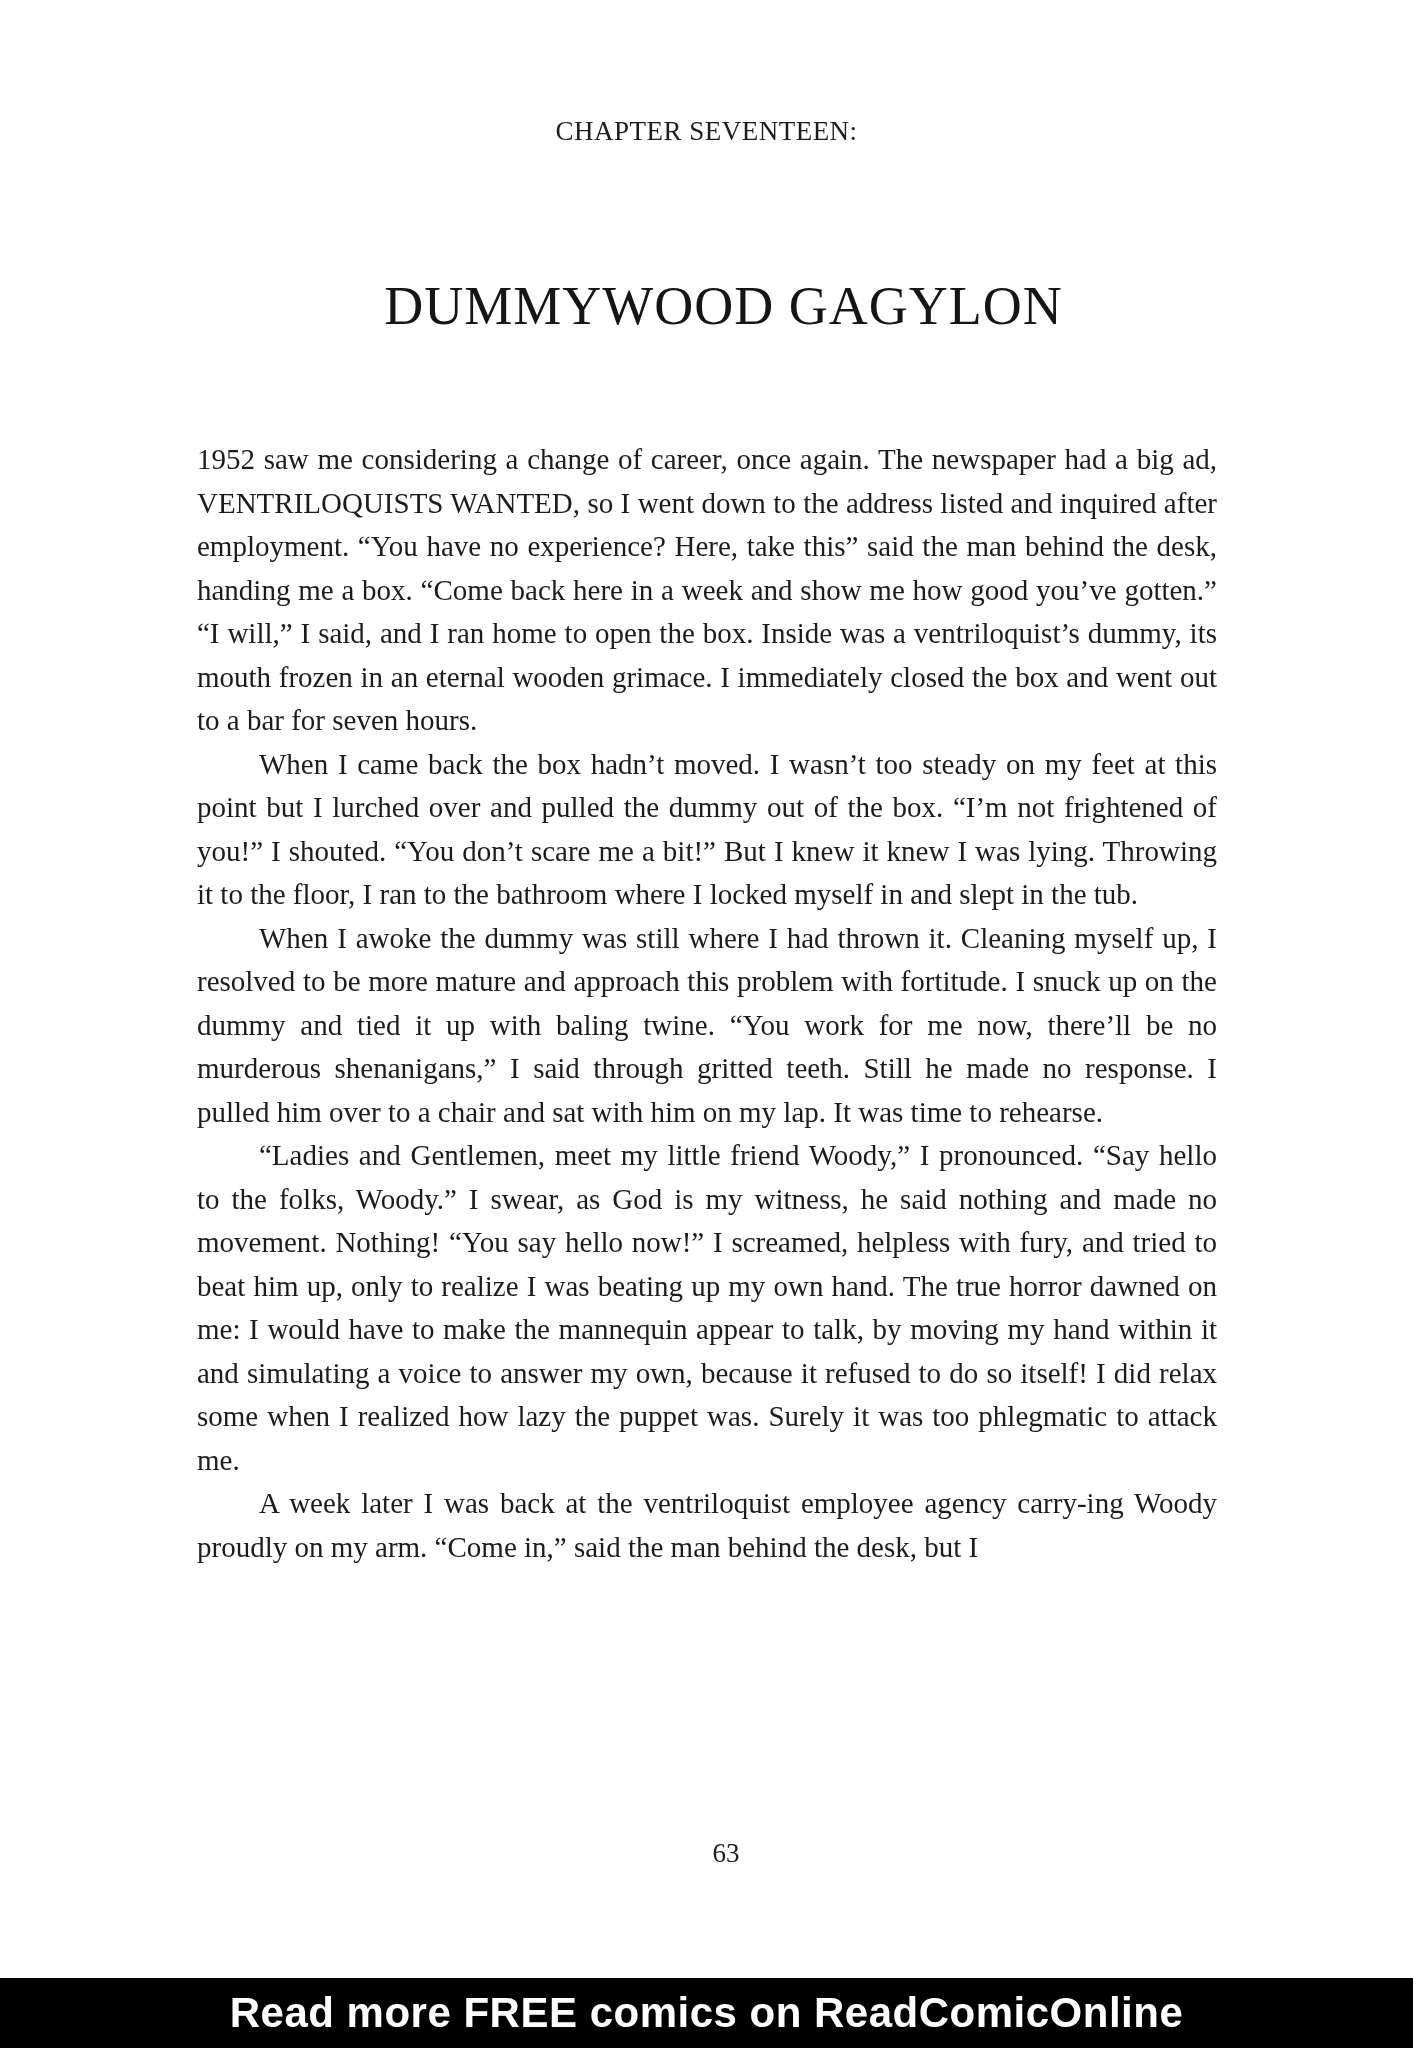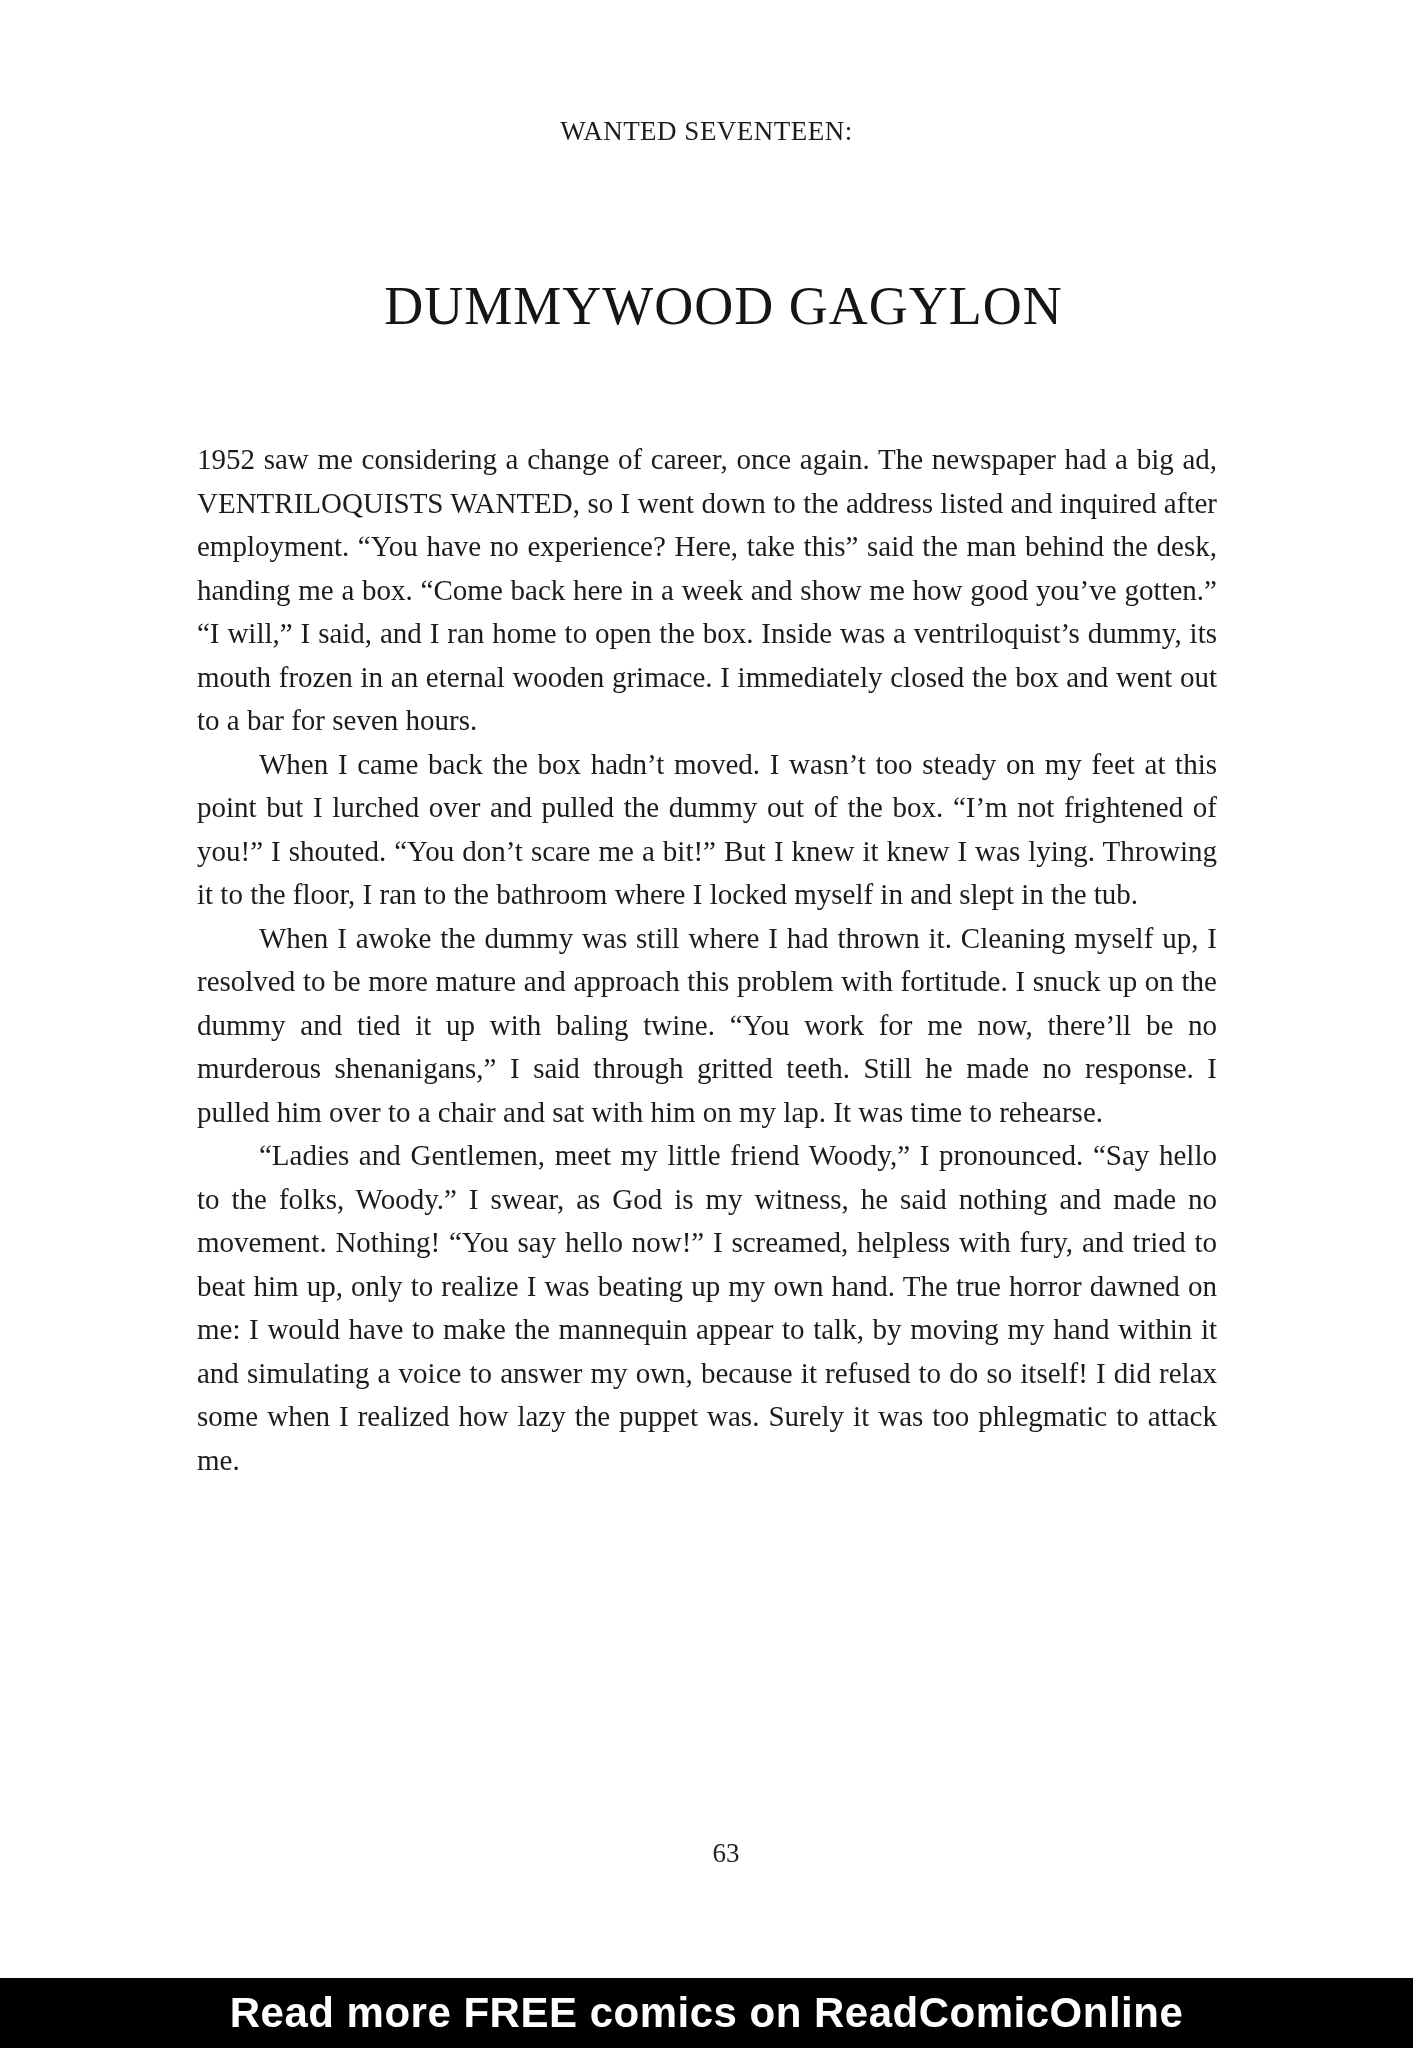--- a/index.html
+++ b/index.html
@@ -76,29 +76,30 @@
     font-weight: 700;
     font-size: 42px;
     letter-spacing: 0.5px;
     white-space: nowrap;
   }
 </style>
 </head>
 <body>
 
 <div class="page">
-  <div class="chapter-header">WANTED SEVENTEEN:</div>
+  <div class="chapter-header">CHAPTER SEVENTEEN:</div>
 
   <h1 class="chapter-title">DUMMYWOOD GAGYLON</h1>
 
   <div class="body-text">
     <p class="no-indent">1952 saw me considering a change of career, once again. The newspaper had a big ad, VENTRILOQUISTS WANTED, so I went down to the address listed and inquired after employment. “You have no experience? Here, take this” said the man behind the desk, handing me a box. “Come back here in a week and show me how good you’ve gotten.” “I will,” I said, and I ran home to open the box. Inside was a ventriloquist’s dummy, its mouth frozen in an eternal wooden grimace. I immediately closed the box and went out to a bar for seven hours.</p>
     <p>When I came back the box hadn’t moved. I wasn’t too steady on my feet at this point but I lurched over and pulled the dummy out of the box. “I’m not frightened of you!” I shouted. “You don’t scare me a bit!” But I knew it knew I was lying. Throwing it to the floor, I ran to the bathroom where I locked myself in and slept in the tub.</p>
     <p>When I awoke the dummy was still where I had thrown it. Cleaning myself up, I resolved to be more mature and approach this problem with fortitude. I snuck up on the dummy and tied it up with baling twine. “You work for me now, there’ll be no murderous shenanigans,” I said through gritted teeth. Still he made no response. I pulled him over to a chair and sat with him on my lap. It was time to rehearse.</p>
     <p>“Ladies and Gentlemen, meet my little friend Woody,” I pronounced. “Say hello to the folks, Woody.” I swear, as God is my witness, he said nothing and made no movement. Nothing! “You say hello now!” I screamed, helpless with fury, and tried to beat him up, only to realize I was beating up my own hand. The true horror dawned on me: I would have to make the mannequin appear to talk, by moving my hand within it and simulating a voice to answer my own, because it refused to do so itself! I did relax some when I realized how lazy the puppet was. Surely it was too phlegmatic to attack me.</p>
+    <p>A week later I was back at the ventriloquist employee agency carry-ing Woody proudly on my arm. “Come in,” said the man behind the desk, but I</p>
   </div>
 
   <div class="page-number">63</div>
 </div>
 
 <div class="footer-bar">
   <span class="footer-text">Read more FREE comics on ReadComicOnline</span>
 </div>
 
 </body></html>

